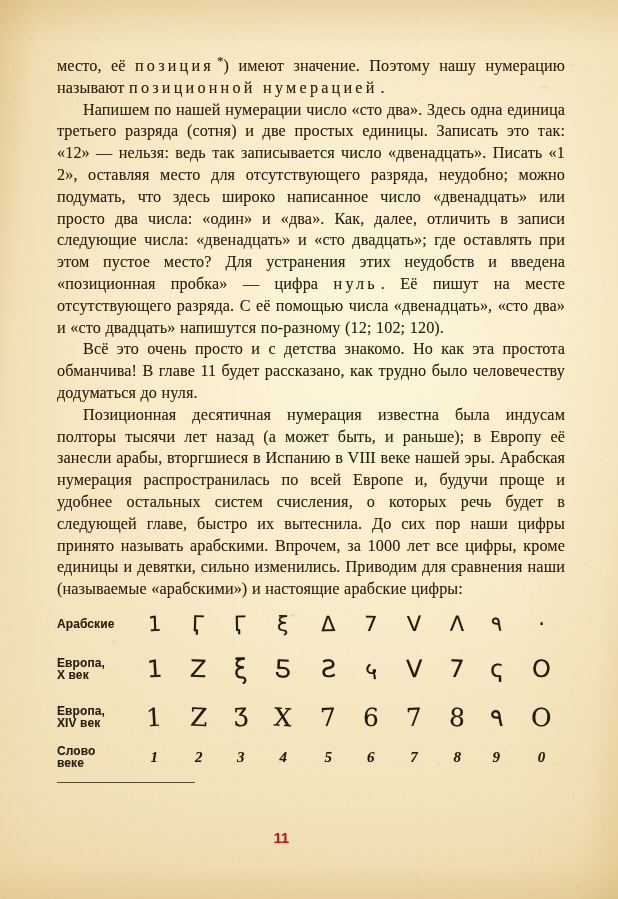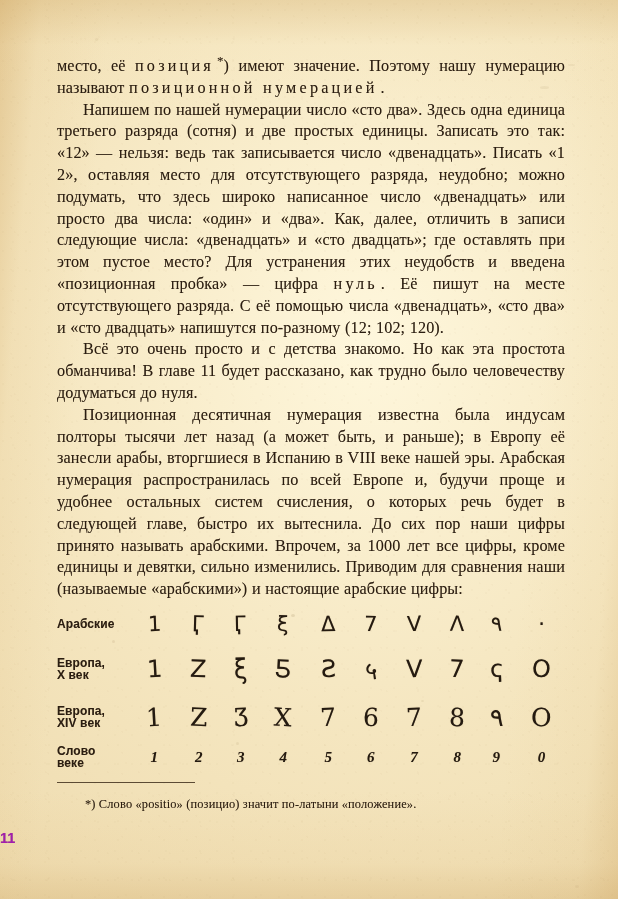--- a/index.html
+++ b/index.html
@@ -219,25 +219,25 @@
     color: #2a1d11;
     letter-spacing: .15px;
     text-shadow: 0 0 .5px rgba(60,40,18,.35);
   }
 
   .pagenum {
     position: absolute;
     left: 0;
     top: 830px;
     width: 563px;
-    text-align: left;
+    text-align: center;
     font-family: "Liberation Sans", "DejaVu Sans", sans-serif;
     font-size: 14.5px;
     font-weight: 700;
-    color: #a21caf;
+    color: #b91c1c;
     text-shadow: 0 0 .6px rgba(60,40,18,.4);
   }
 
   
   .speck {
     position: absolute;
     border-radius: 50%;
     background: rgba(120,88,46,.30);
     pointer-events: none;
     z-index: 4;
@@ -342,18 +342,17 @@
             <td class="glyph"><span>8</span></td>
             <td class="glyph"><span>9</span></td>
             <td class="glyph"><span>0</span></td>
           </tr>
         </tbody>
       </table>
     </div>
 
     <div class="fn-rule"></div>
 
-    <p class="footnote">*) Слово «positio» (позицио) значит по-латыни «положение».</p>
 
     <div class="pagenum">11</div>
 
   </div>
 </div>
 
 </body></html>

